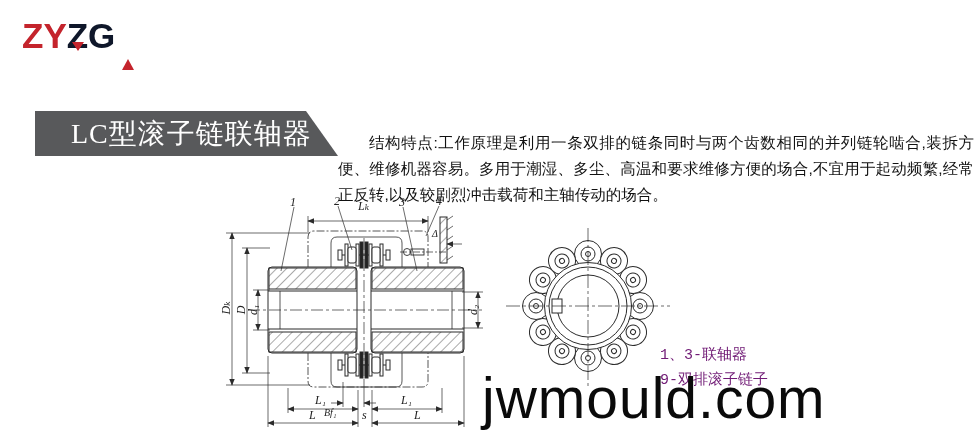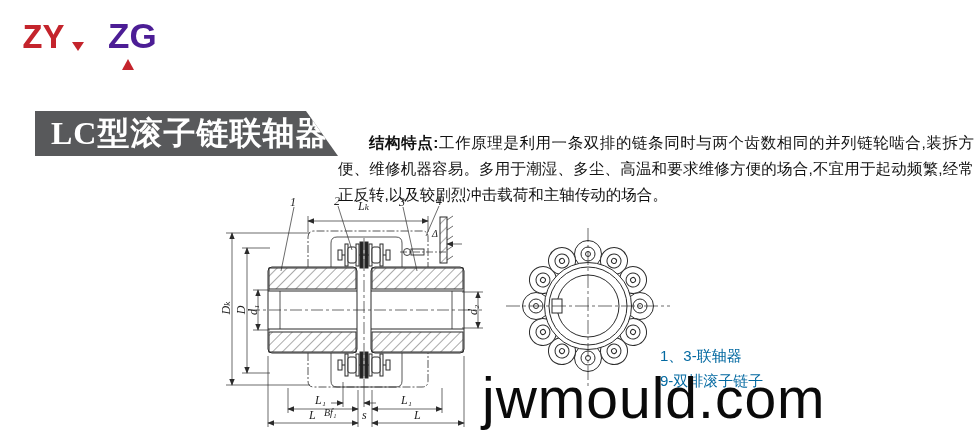--- a/index.html
+++ b/index.html
@@ -2,56 +2,56 @@
 <html><head>
 <meta charset="utf-8">
 <style>
   html,body{margin:0;padding:0;background:#fff;}
   body{width:976px;height:441px;position:relative;overflow:hidden;
        font-family:"Liberation Sans","DejaVu Sans",sans-serif;color:#1a1a1a;}
 
   
   .logo{position:absolute;left:22px;top:18px;font-size:35px;font-weight:bold;
         letter-spacing:0px;line-height:1;}
-  .logo .red{color:#c4242c;font-family:Liberation Mono, monospace;}
-  .logo .blue{color:#4c1d95;margin-left:44px;}
+  .logo .red{color:#c4242c;}
+  .logo .blue{color:#0f172a;}
   .tri-down{position:absolute;left:50px;top:24px;width:0;height:0;
         border-left:6px solid transparent;border-right:6px solid transparent;
         border-top:9px solid #c4242c;}
   .tri-up{position:absolute;left:100px;top:41px;width:0;height:0;
         border-left:6px solid transparent;border-right:6px solid transparent;
         border-bottom:11px solid #c4242c;}
 
   
   .banner{position:absolute;left:35px;top:111px;width:303px;height:45px;
         background:#58595b;color:#fff;
         clip-path:polygon(0 0,271px 0,303px 45px,0 45px);
         display:flex;align-items:center;}
   .banner span{font-family:"Liberation Serif","DejaVu Serif",serif;
-        font-weight:bold;font-size:32px;padding-left:16px;letter-spacing:1px;
+        font-weight:normal;font-size:28px;padding-left:36px;letter-spacing:1px;
         white-space:nowrap;}
 
   
   .feature{position:absolute;left:338px;top:114px;width:636px;
         font-size:15.5px;line-height:26px;text-align:justify;text-indent:2em;
         color:#111;}
-  .feature b{font-weight:bold;}
+  .feature b{font-weight:normal;}
 
   
   svg.draw{position:absolute;left:0;top:0;width:976px;height:441px;}
 
   
   .dim{position:absolute;font-family:"Liberation Serif","DejaVu Serif",serif;
         font-style:italic;font-size:12px;color:#222;line-height:1;white-space:nowrap;}
   .dim.small{font-size:10px;}
   .rot{transform:translate(-50%,-50%) rotate(-90deg);}
 
   
   .legend{position:absolute;left:660px;top:343px;font-size:15px;
-        line-height:25px;color:#0369a1;}
+        line-height:25px;color:#701a75;font-family:Liberation Mono, monospace;}
 
   
   .watermark{position:absolute;left:482px;top:370px;font-size:57px;
         color:#0a0a0a;letter-spacing:1px;line-height:1;}
 </style>
 </head>
 <body>
 
 <div class="logo">
   <span class="red">ZY</span><span class="blue">ZG</span>

